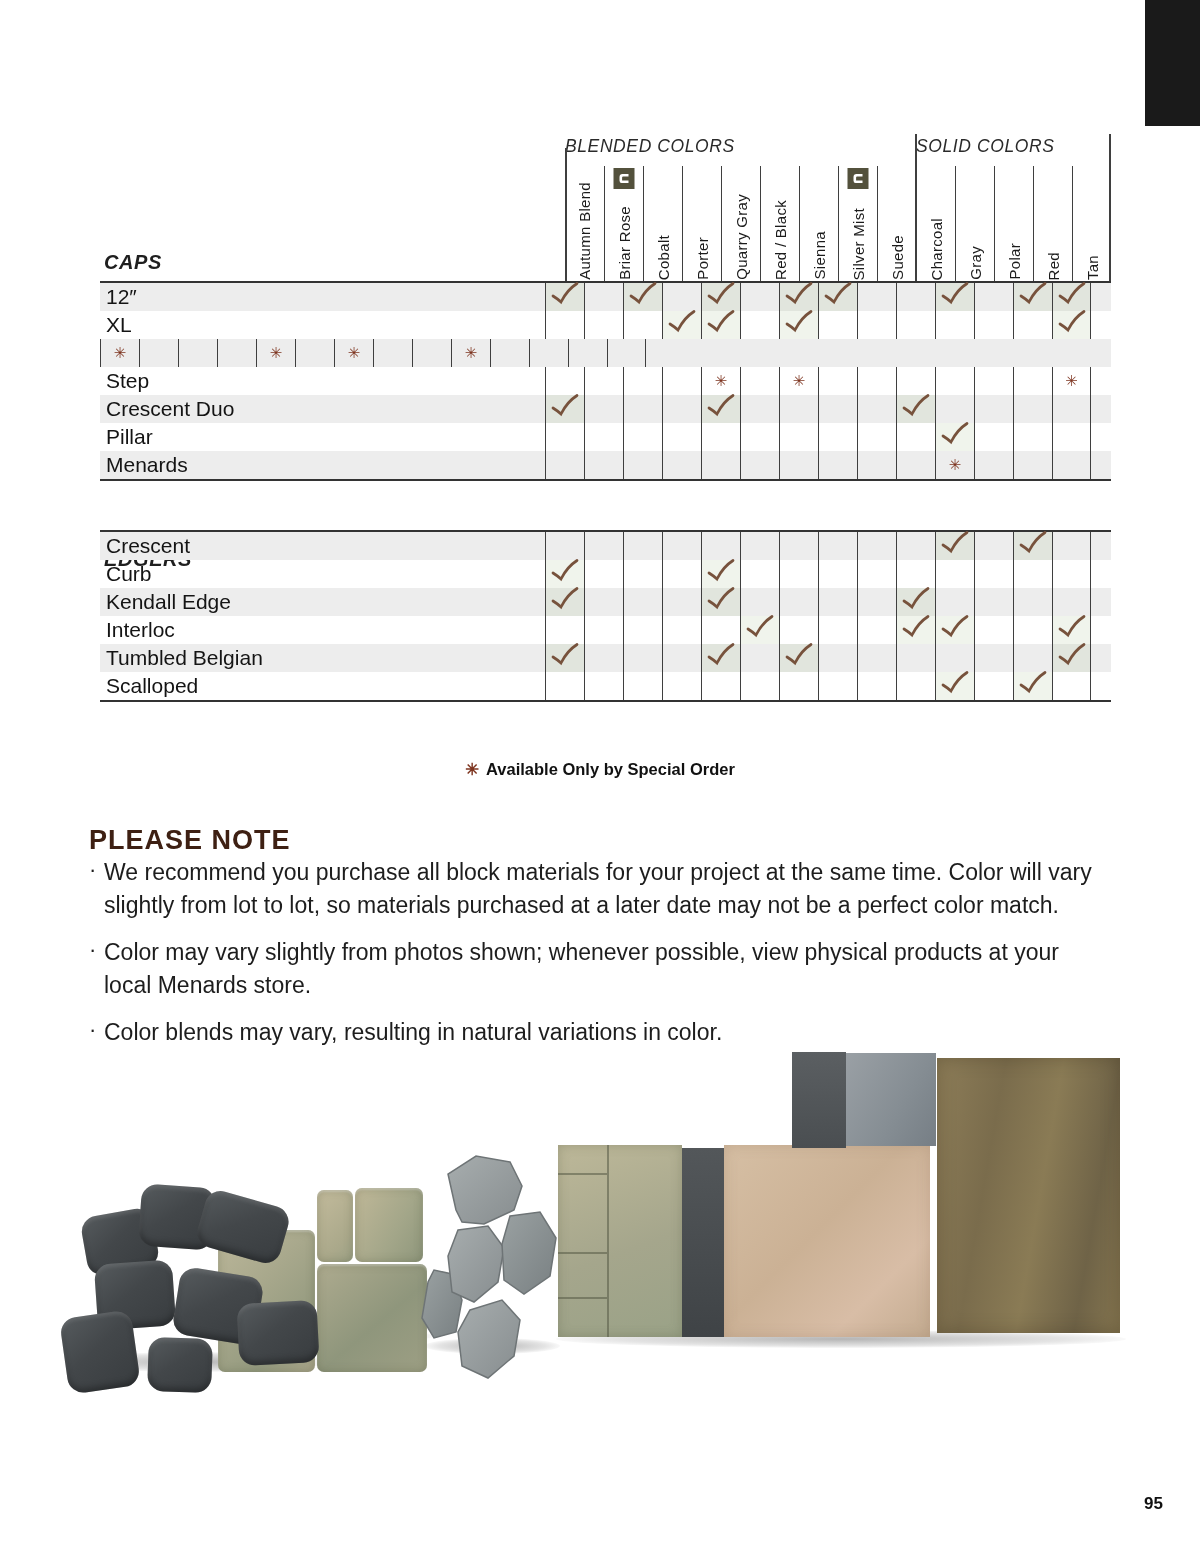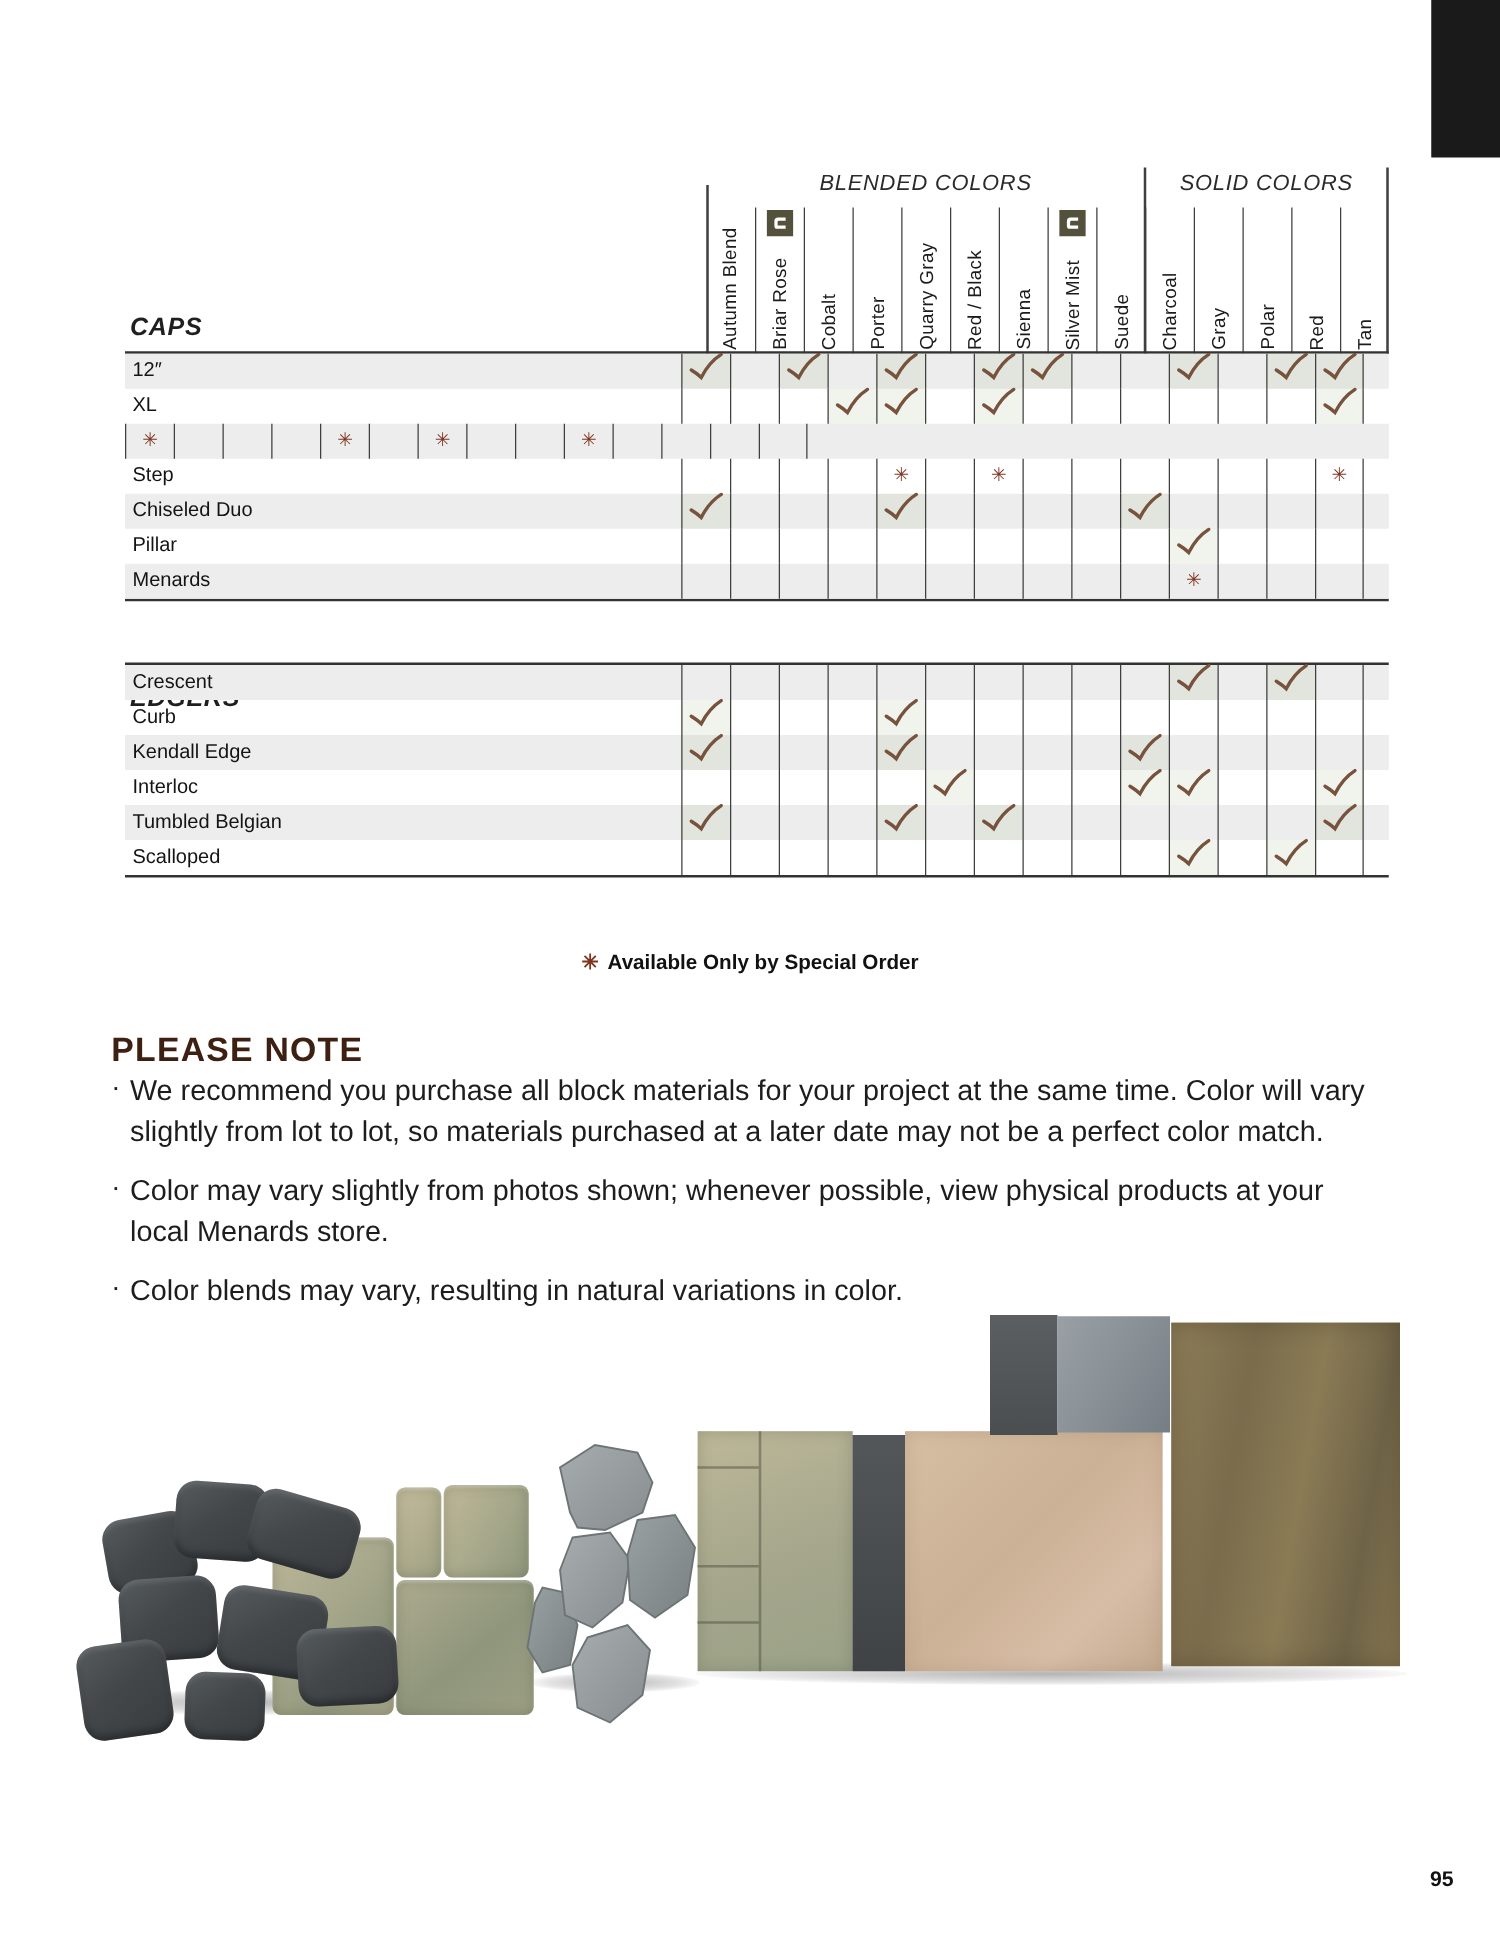--- a/index.html
+++ b/index.html
@@ -4,21 +4,21 @@
 <style>
   html,body{margin:0;padding:0;background:#ffffff;}
   #page{position:relative;width:1200px;height:1553px;background:#ffffff;overflow:hidden;
         font-family:"Liberation Sans", sans-serif;color:#1c1c1c;}
 
   
   .corner-tab{position:absolute;left:1145px;top:0;width:55px;height:126px;background:#1a1a1a;}
 
   
   .group-label{position:absolute;top:136px;height:24px;font-style:italic;font-size:17.5px;
-               letter-spacing:.6px;color:#2a2a2a;text-align:center;font-weight:500;}
+               letter-spacing:.6px;color:#2a2a2a;font-weight:500;}
   #group-blended{left:565px;width:351px;}
   #group-solid{left:916px;width:194px;}
 
   .tall-line{position:absolute;width:2px;background:#3f3f3f;}
   #line-left{left:565px;top:148px;height:135px;}
   #line-divider{left:915px;top:134px;height:149px;}
   #line-right{left:1109px;top:134px;height:149px;}
 
   #col-header{position:absolute;left:565px;top:166px;width:546px;height:117px;display:flex;}
   .colcell{position:relative;width:39px;box-sizing:border-box;display:flex;
@@ -36,21 +36,21 @@
   #caps-title{top:251px;}
   #edgers-title{top:548px;font-style:italic;}
 
   .matrix{position:absolute;left:100px;width:1011px;border-top:2px solid #333;
           border-bottom:2px solid #333;box-sizing:content-box;}
   #caps-table{top:281px;}
   #edgers-table{top:530px;}
 
   .mrow{display:flex;height:28px;}
   .mrow:nth-child(odd){background:#ededed;}
-  .row-label{width:445px;box-sizing:border-box;padding-left:6px;font-size:16px;line-height:28px;
+  .row-label{width:445px;box-sizing:border-box;padding-left:6px;font-size:21px;line-height:28px;
              color:#141414;}
   .cell{width:39px;box-sizing:border-box;border-left:1.5px solid #3f3f3f;display:flex;
         align-items:center;justify-content:center;overflow:visible;}
   .cell:last-child{border-right:1.5px solid #3f3f3f;}
   .cell.check{background:rgba(160,186,134,.16);}
   .chk{margin-top:-7px;}
   .special-mark{font-size:15px;line-height:28px;}
 
   
   #legend{position:absolute;left:0;top:760px;width:1200px;text-align:center;font-size:16.5px;
@@ -270,21 +270,21 @@
         <div class="cell"></div>
         <div class="cell"></div>
         <div class="cell"></div>
         <div class="cell"></div>
         <div class="cell"></div>
         <div class="cell">
           <span class="special-mark" style="color: rgb(126, 53, 32);">✳</span>
         </div>
       </div>
       <div class="mrow">
-        <div class="row-label">Chiseled Duo</div>
+        <div class="row-label">Crescent Duo</div>
         <div class="cell check">
           <svg class="chk" width="30" height="24" viewBox="0 0 30 24">
             <path d="M3 14 C7 16.5 9.5 18.5 11 20 C15 12 21.5 5 27 1.5" stroke="#77523c" stroke-width="2.7" fill="none" stroke-linecap="round"></path>
           </svg>
         </div>
         <div class="cell"></div>
         <div class="cell"></div>
         <div class="cell"></div>
         <div class="cell check">
           <svg class="chk" width="30" height="24" viewBox="0 0 30 24">

